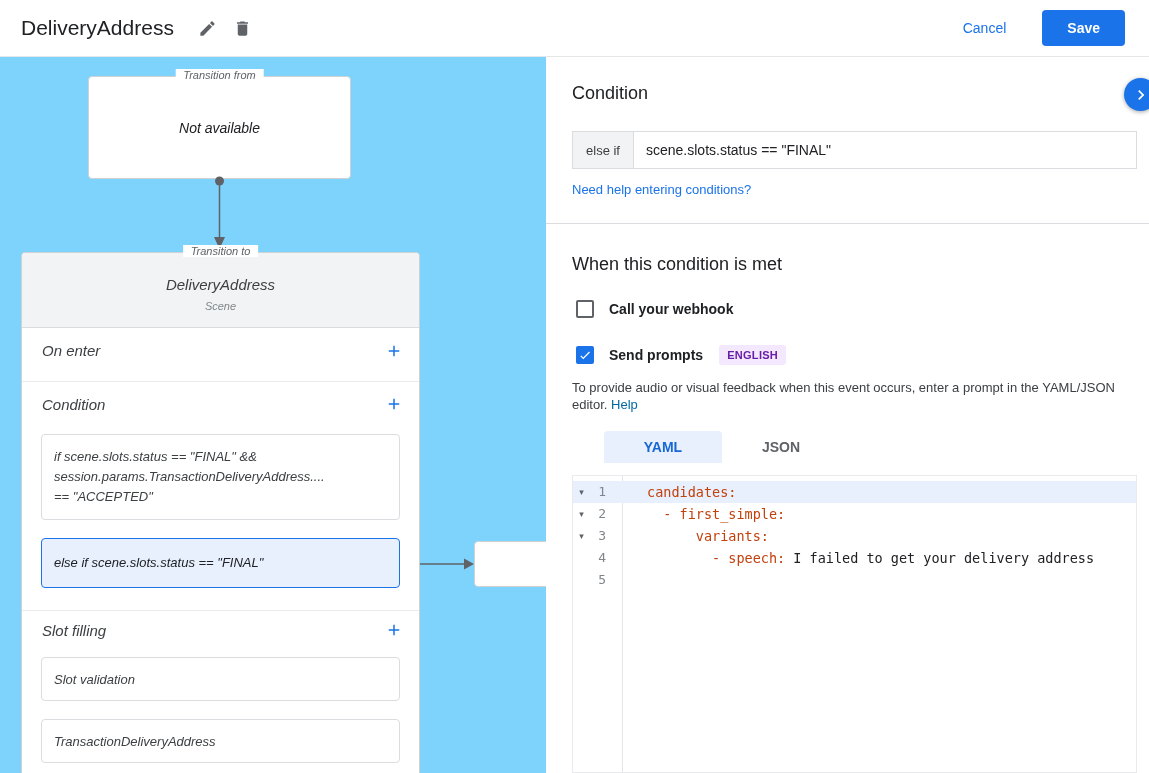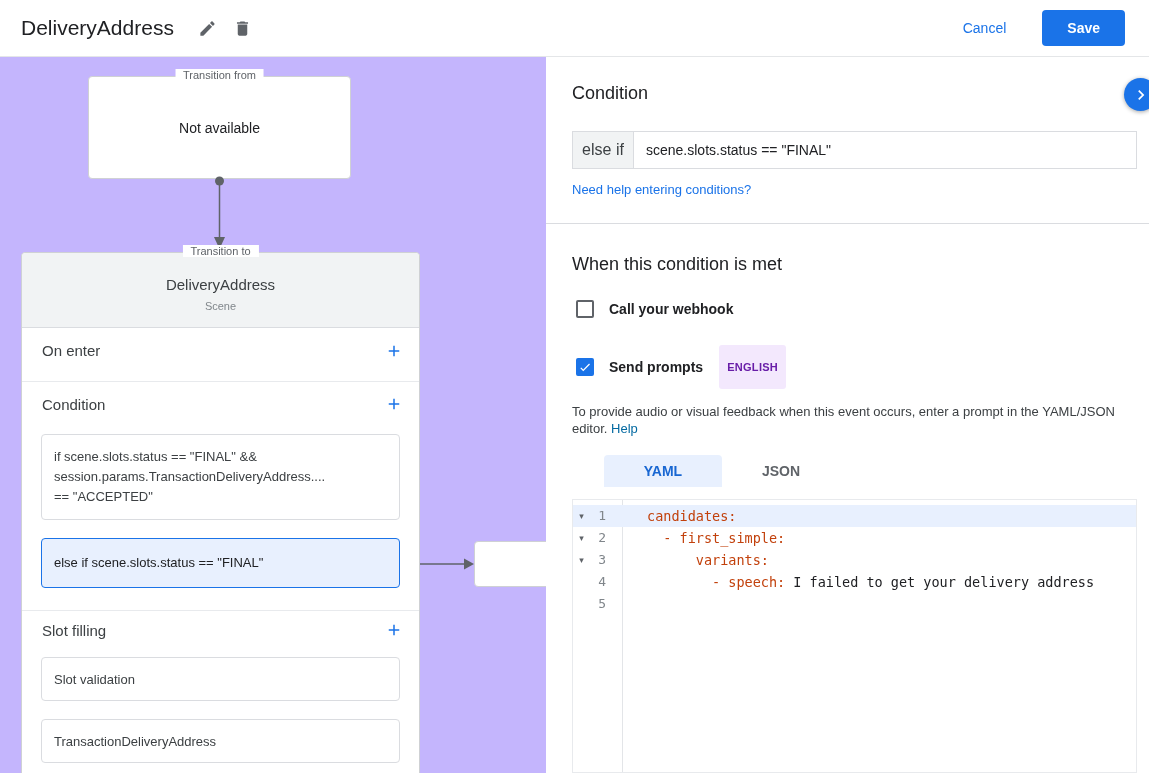--- a/index.html
+++ b/index.html
@@ -13,21 +13,21 @@
   .topbar h1 { font-size:21px; font-weight:400; margin:0 16px 0 0; color:#202124; }
   .icon-btn { background:none; border:none; padding:8px; cursor:pointer; color:#5f6368; display:flex; align-items:center; }
   .icon-btn svg { width:19px; height:19px; fill:#5f6368; }
   .spacer { flex:1; }
   .text-btn { color:#1a73e8; font-size:14px; font-weight:normal; background:none; border:none; margin-right:30px; cursor:pointer; font-family:inherit; }
   .primary-btn { background:#1a73e8; color:#fff; font-size:14px; font-weight:bold; border:none; border-radius:4px; padding:0 25px; height:36px; cursor:pointer; font-family:inherit; }
 
   .body-row { display:flex; height:716px; overflow:hidden; }
 
   
-  .canvas { position:relative; width:546px; flex:none; background:#c4b5fd; overflow:hidden; }
+  .canvas { position:relative; width:546px; flex:none; background:#7dd3fc; overflow:hidden;font-style:italic; }
   .node-label { position:absolute; top:-8px; left:50%; transform:translateX(-50%); background:#fff; padding:0 8px; font-size:11px; color:#5f6368; white-space:nowrap; }
   .tfrom-box { position:absolute; left:88px; top:19px; width:263px; height:103px; border:1px solid #cfd1d4; border-radius:4px; background:#fff;
     display:flex; align-items:center; justify-content:center; font-size:14px; color:#202124; }
   .arrow-svg { position:absolute; }
   .target-box { position:absolute; left:474px; top:484px; width:90px; height:46px; background:#fff; border:1px solid #cfd1d4; border-radius:4px; }
 
   .scene-card { position:absolute; left:21px; top:195px; width:399px; height:545px; border:1px solid #cfd1d4; border-radius:4px; background:#fff; }
   .card-head { background:#f1f3f4; border-bottom:1px solid #dadce0; border-radius:4px 4px 0 0; text-align:center; padding:23px 0 15px; }
   .card-title { font-size:15px; color:#3c4043; }
   .card-sub { font-size:11px; color:#80868b; margin-top:7px; }
@@ -43,32 +43,32 @@
   .slot-box { margin:0 19px 18px; border:1px solid #dadce0; border-radius:4px; background:#fff; height:44px; display:flex; align-items:center; padding:0 12px; font-size:13px; color:#3c4043; cursor:pointer; }
 
   
   .panel { flex:1; min-width:0; position:relative; display:flex; flex-direction:column; background:#fff; }
   .panel-head { display:flex; align-items:center; margin:26px 26px 0; }
   .panel-title { font-size:18px; font-weight:400; margin:0; color:#202124; }
   .collapse-btn { position:absolute; right:-8px; top:21px; width:33px; height:33px; border-radius:50%; background:#1a73e8; border:none; cursor:pointer;
     box-shadow:0 1px 4px rgba(0,0,0,.35); display:flex; align-items:center; justify-content:center; padding:0; }
   .collapse-btn svg { width:20px; height:20px; fill:#fff; }
   .cond-row { display:flex; margin:27px 12px 0 26px; height:38px; }
-  .cond-prefix { width:62px; flex:none; background:#f1f3f4; border:1px solid #dadce0; display:flex; align-items:center; justify-content:center; font-size:16px; color:#3c4043; }
+  .cond-prefix { width:62px; flex:none; background:#f1f3f4; border:1px solid #dadce0; display:flex; align-items:center; justify-content:center; font-size:13px; color:#3c4043; }
   .cond-input { flex:1; border:1px solid #dadce0; margin-left:-1px; padding:0 12px; font-size:14px; color:#202124; font-family:inherit; outline:none; background:#fff; }
   .help-link { display:inline-block; margin:13px 0 0 26px; font-size:13px; color:#1a73e8; text-decoration:none; cursor:pointer; }
   .divider { border:none; border-top:1px solid #dadce0; margin:26px 0 0; }
   .sec-title { font-size:18px; font-weight:400; margin:30px 26px 0; color:#202124; }
   .check-row { display:flex; align-items:center; margin:25px 30px 0; cursor:pointer; }
   .check-row + .check-row { margin-top:27px; }
   .checkbox { width:18px; height:18px; border:2px solid #5f6368; border-radius:2px; flex:none; background:#fff; }
   .checkbox.checked { background:#1a73e8; border-color:#1a73e8; display:flex; align-items:center; justify-content:center; }
   .checkbox svg { width:14px; height:14px; fill:#fff; }
   .check-label { margin-left:15px; font-size:14px; font-weight:bold; color:#202124; }
-  .badge { margin-left:16px; background:#f3e8fd; color:#681da8; font-size:11px; font-weight:bold; letter-spacing:.3px; padding:16px 8px; border-radius:3px; }
+  .badge { margin-left:16px; background:#f3e8fd; color:#681da8; font-size:11px; font-weight:bold; letter-spacing:.3px; padding:4px 8px; border-radius:3px; }
   .desc { margin:14px 26px 0; font-size:13px; line-height:17px; color:#3c4043; max-width:572px; }
   .desc a { color:#0369a1; text-decoration:none; cursor:pointer; }
   .tabs { display:flex; margin:18px 0 0 26px;padding-left:32px; }
   .tab { width:118px; height:32px; display:flex; align-items:center; justify-content:center; font-size:14px; font-weight:bold; color:#5f6368; border-radius:4px 4px 0 0; cursor:pointer; }
   .tab.active { background:#e8f0fe; color:#1967d2; }
 
   .editor { margin:12px 12px 0 26px; flex:1; border:1px solid #e8eaed; position:relative; overflow:hidden; padding-top:5px;
     font-family:"DejaVu Sans Mono", monospace; font-size:13.5px; background:#fff; }
   .editor::before { content:""; position:absolute; left:49px; top:0; bottom:0; width:1px; background:#e3e5e8; }
   .ed-line { display:flex; height:22px; line-height:22px; position:relative; }

